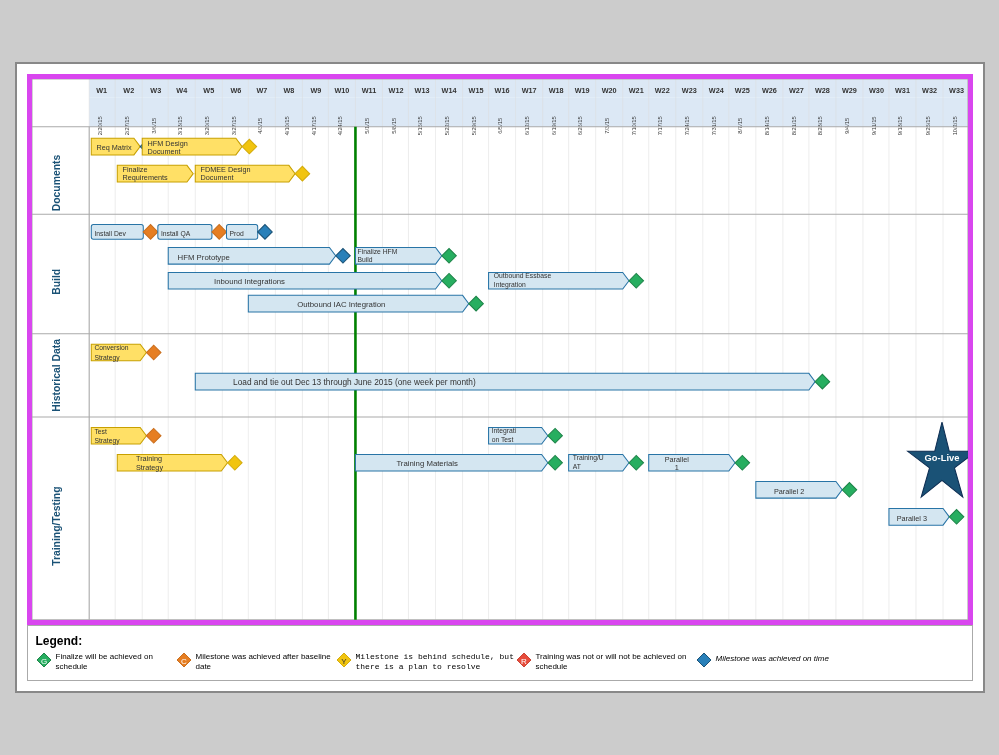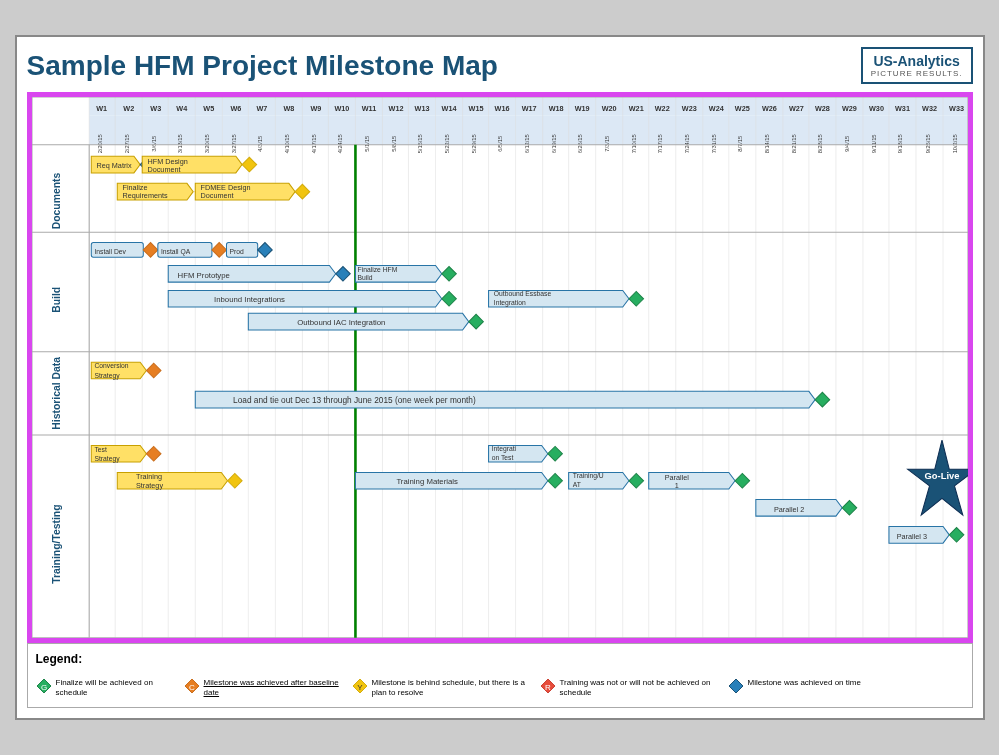--- a/index.html
+++ b/index.html
@@ -18,27 +18,20 @@
     .gantt-wrapper { border: 5px solid #d946ef; }
     
     
     .legend { border: 1px solid #aaa; padding: 8px; margin-top: 4px; display: flex; flex-wrap: wrap; gap: 6px; align-items: flex-start; }
   </style>
 </head>
 <body>
 
 <div class="page">
 
-  <div class="header">
-    <div class="header-title">Sample HFM Project Milestone Map</div>
-    <div class="logo-box">
-      <div class="logo-text">US-Analytics</div>
-      <div class="logo-sub">PICTURE RESULTS.</div>
-    </div>
-  </div>
 
   <div class="gantt-wrapper">
 
     <svg viewBox="0 0 900 520" style="width:100%; display:block; background:white;">
       <defs>
         <marker id="none" markerWidth="0" markerHeight="0"></marker>
       </defs>
 
       <rect x="55" y="0" width="845" height="18" fill="#dce8f5"></rect>
 
@@ -273,56 +266,56 @@
       <text x="728" y="399" font-size="7" fill="#333" text-anchor="middle">Parallel 2</text>
       <polygon points="779,395 786,388 793,395 786,402" fill="#27ae60" stroke="#1e8449" stroke-width="1"></polygon>
 
       <polygon points="824,413 876,413 882,421 876,429 824,429" fill="#d4e6f1" stroke="#2874a6" stroke-width="1"></polygon>
       <text x="846" y="425" font-size="7" fill="#333" text-anchor="middle">Parallel 3</text>
       <polygon points="882,421 889,414 896,421 889,428" fill="#27ae60" stroke="#1e8449" stroke-width="1"></polygon>
 
     </svg>
   </div>
 
-  <div class="legend" style="margin-top:0; border:1px solid #aaa; padding:8px; display:flex; flex-wrap:wrap; gap:8px;">
+  <div class="legend" style="margin-top:0; border:1px solid #aaa; padding:8px; display:flex; flex-wrap:wrap; gap:0;">
     <div style="width:100%; font-size:12px; font-weight:bold; margin-bottom:4px;">Legend:</div>
 
     <div style="display:flex; align-items:flex-start; gap:4px; flex:0 0 auto;">
       <svg width="16" height="16">
         <polygon points="8,1 15,8 8,15 1,8" fill="#27ae60" stroke="#1e8449" stroke-width="1"></polygon>
         <text x="8" y="12" font-size="8" fill="white" text-anchor="middle">G</text>
       </svg>
       <span style="font-size:8px; max-width:120px; line-height:1.3;">Finalize will be achieved on schedule</span>
     </div>
 
     <div style="display:flex; align-items:flex-start; gap:4px; flex:0 0 auto;">
       <svg width="16" height="16">
         <polygon points="8,1 15,8 8,15 1,8" fill="#e67e22" stroke="#ca6f1e" stroke-width="1"></polygon>
         <text x="8" y="12" font-size="8" fill="white" text-anchor="middle">C</text>
       </svg>
-      <span style="font-size:8px; max-width:140px; line-height:1.3;text-decoration:underline;">Milestone was achieved after baseline date</span>
+      <span style="font-size:8px; max-width:140px; line-height:1.3;">Milestone was achieved after baseline date</span>
     </div>
 
     <div style="display:flex; align-items:flex-start; gap:4px; flex:0 0 auto;">
       <svg width="16" height="16">
         <polygon points="8,1 15,8 8,15 1,8" fill="#f1c40f" stroke="#d4ac0d" stroke-width="1"></polygon>
         <text x="8" y="12" font-size="8" fill="#333" text-anchor="middle">Y</text>
       </svg>
-      <span style="font-size:8px; max-width:160px; line-height:1.3;">Milestone is behind schedule, but there is a plan to resolve</span>
+      <span style="font-size:8px; max-width:160px; line-height:1.3;font-family:Liberation Mono, monospace;">Milestone is behind schedule, but there is a plan to resolve</span>
     </div>
 
     <div style="display:flex; align-items:flex-start; gap:4px; flex:0 0 auto;">
       <svg width="16" height="16">
         <polygon points="8,1 15,8 8,15 1,8" fill="#e74c3c" stroke="#cb4335" stroke-width="1"></polygon>
         <text x="8" y="12" font-size="8" fill="white" text-anchor="middle">R</text>
       </svg>
       <span style="font-size:8px; max-width:160px; line-height:1.3;">Training was not or will not be achieved on schedule</span>
     </div>
 
-    <div style="display:flex; align-items:flex-start; gap:4px; flex:0 0 auto;">
+    <div style="display:flex; align-items:center; gap:4px; flex:0 0 auto;font-style:italic;">
       <svg width="16" height="16">
         <polygon points="8,1 15,8 8,15 1,8" fill="#2980b9" stroke="#1a5276" stroke-width="1"></polygon>
       </svg>
       <span style="font-size:8px; max-width:140px; line-height:1.3;">Milestone was achieved on time</span>
     </div>
   </div>
 
 </div>
 
 </body></html>

